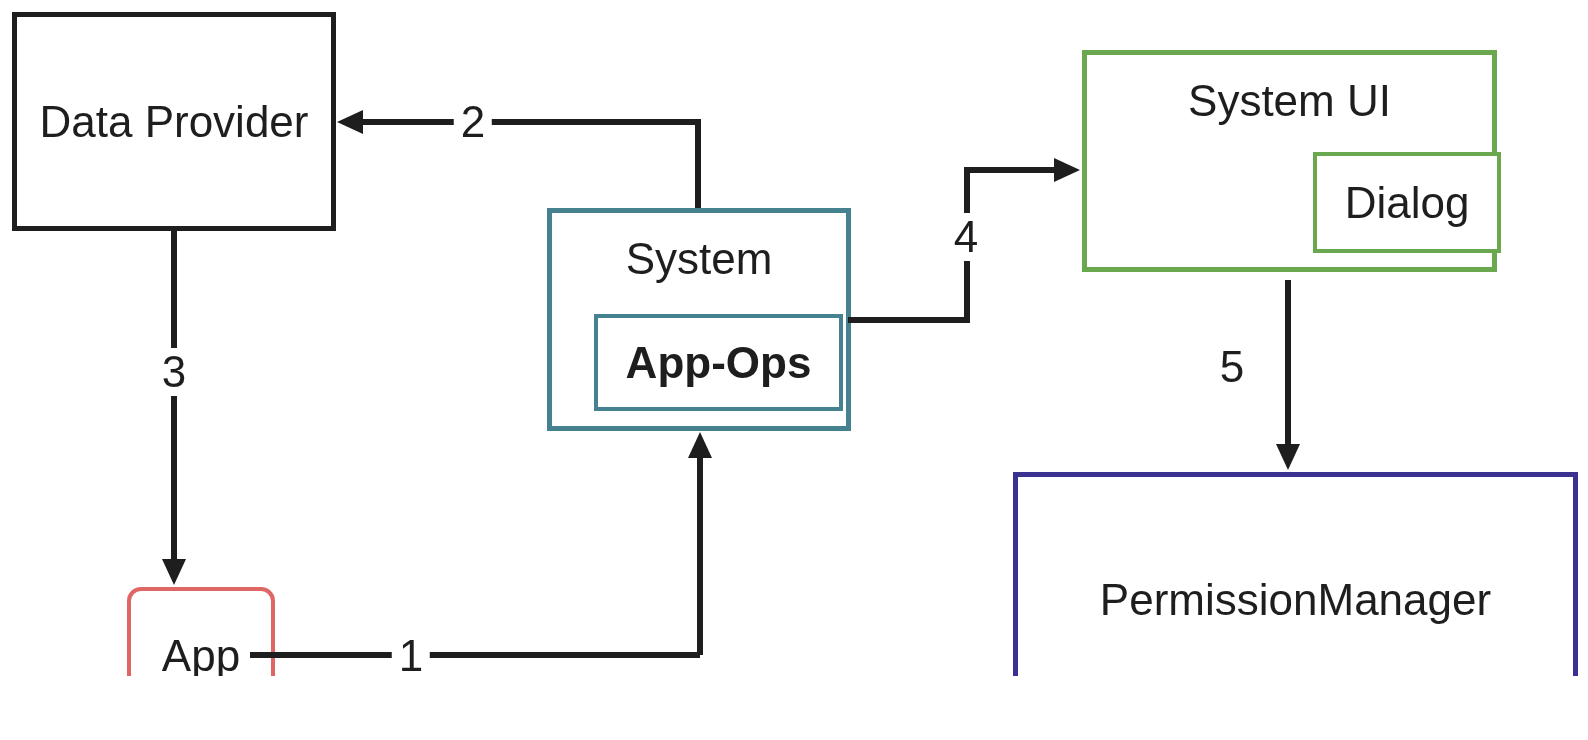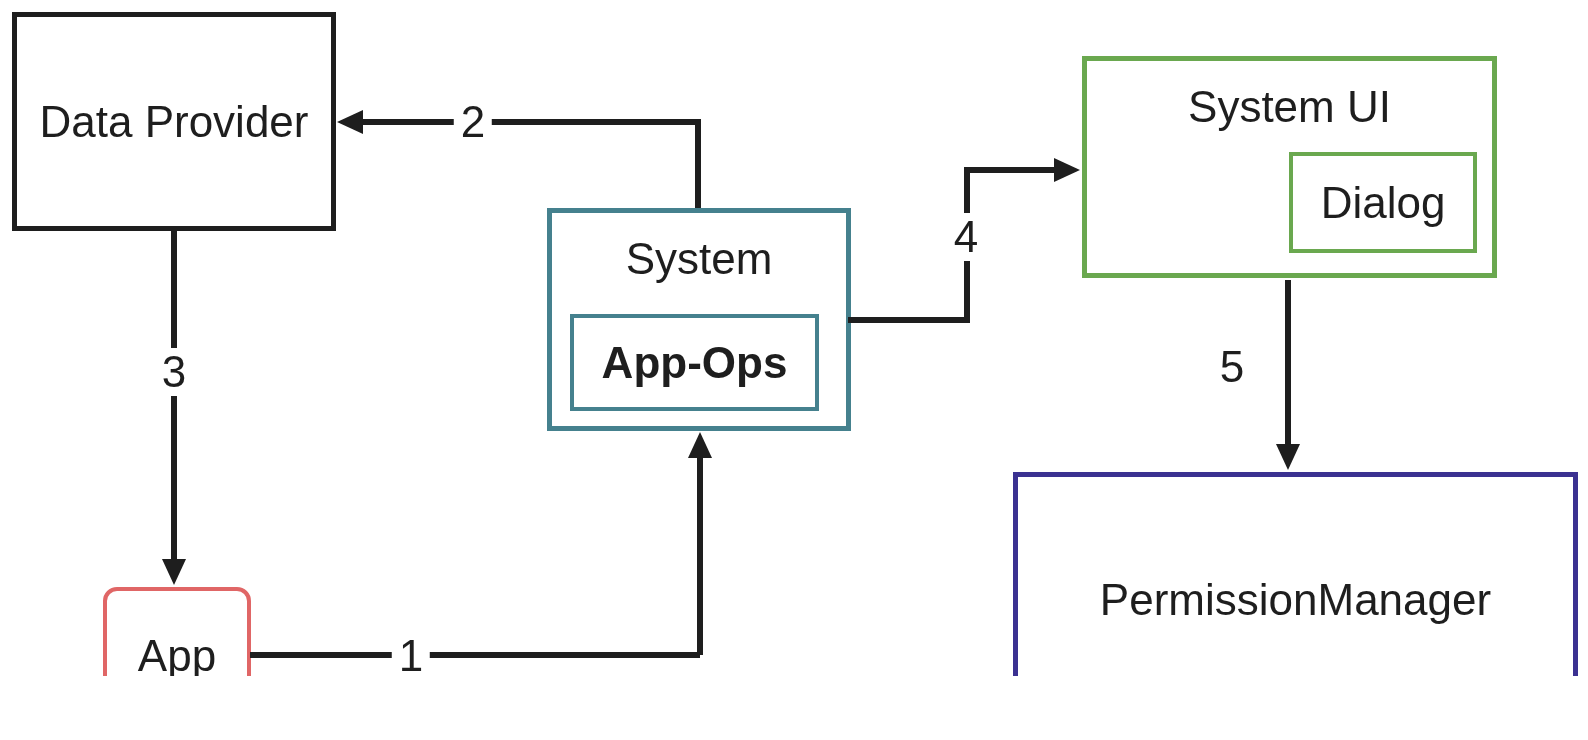--- a/index.html
+++ b/index.html
@@ -2,21 +2,21 @@
 <html><head>
 <meta charset="utf-8">
 <style>
   html,body{margin:0;padding:0;background:#ffffff;}
   .canvas{
     position:relative;width:1588px;height:676px;background:#ffffff;overflow:hidden;
     font-family:"Liberation Sans","DejaVu Sans",sans-serif;color:#1e1e1e;
   }
   .box{position:absolute;box-sizing:border-box;background:#ffffff;}
   .box.b5{border:5px solid #1e1e1e;}
-  .box.b4{border:4px solid #ef4444;}
+  .box.b4{border:4px solid #ef4444;margin-left:24px;}
   .lbl{display:block;font-size:44px;line-height:48px;white-space:nowrap;color:#1e1e1e;}
   .box.center-lbl{display:flex;align-items:center;justify-content:center;}
   .top-lbl{position:absolute;left:0;right:0;top:22px;text-align:center;}
   .seg{position:absolute;background:#1e1e1e;}
   .ah{position:absolute;width:0;height:0;}
   .ah.up{border-left:12px solid transparent;border-right:12px solid transparent;border-bottom:26px solid #1e1e1e;}
   .ah.down{border-left:12px solid transparent;border-right:12px solid transparent;border-top:26px solid #1e1e1e;}
   .ah.left{border-top:12px solid transparent;border-bottom:12px solid transparent;border-right:26px solid #1e1e1e;}
   .ah.right{border-top:12px solid transparent;border-bottom:12px solid transparent;border-left:26px solid #1e1e1e;}
   .edge-label{
@@ -33,21 +33,21 @@
     <span class="lbl">Data Provider</span>
   </div>
 
   <div class="box b5" style="left: 547px; top: 208px; width: 304px; height: 223px; border-color: rgb(69, 129, 142);">
     <span class="lbl top-lbl">System</span>
   </div>
   <div class="box b4 center-lbl" style="left: 570px; top: 314px; width: 249px; height: 97px; border-color: rgb(69, 129, 142); font-weight: bold;">
     <span class="lbl">App-Ops</span>
   </div>
 
-  <div class="box b5" style="left: 1082px; top: 56px; width: 415px; height: 222px; border-color: rgb(106, 168, 79); padding-left: 28px;">
+  <div class="box b5" style="left: 1082px; top: 50px; width: 415px; height: 222px; border-color: rgb(106, 168, 79); padding-left: 28px;">
     <span class="lbl top-lbl">System UI</span>
   </div>
   <div class="box b4 center-lbl" style="left: 1289px; top: 152px; width: 188px; height: 101px; border-color: rgb(106, 168, 79);">
     <span class="lbl">Dialog</span>
   </div>
 
   <div class="box b5 center-lbl" style="left: 1013px; top: 472px; width: 565px; height: 256px; border-color: rgb(59, 49, 145); text-align: right;">
     <span class="lbl">PermissionManager</span>
   </div>
 

